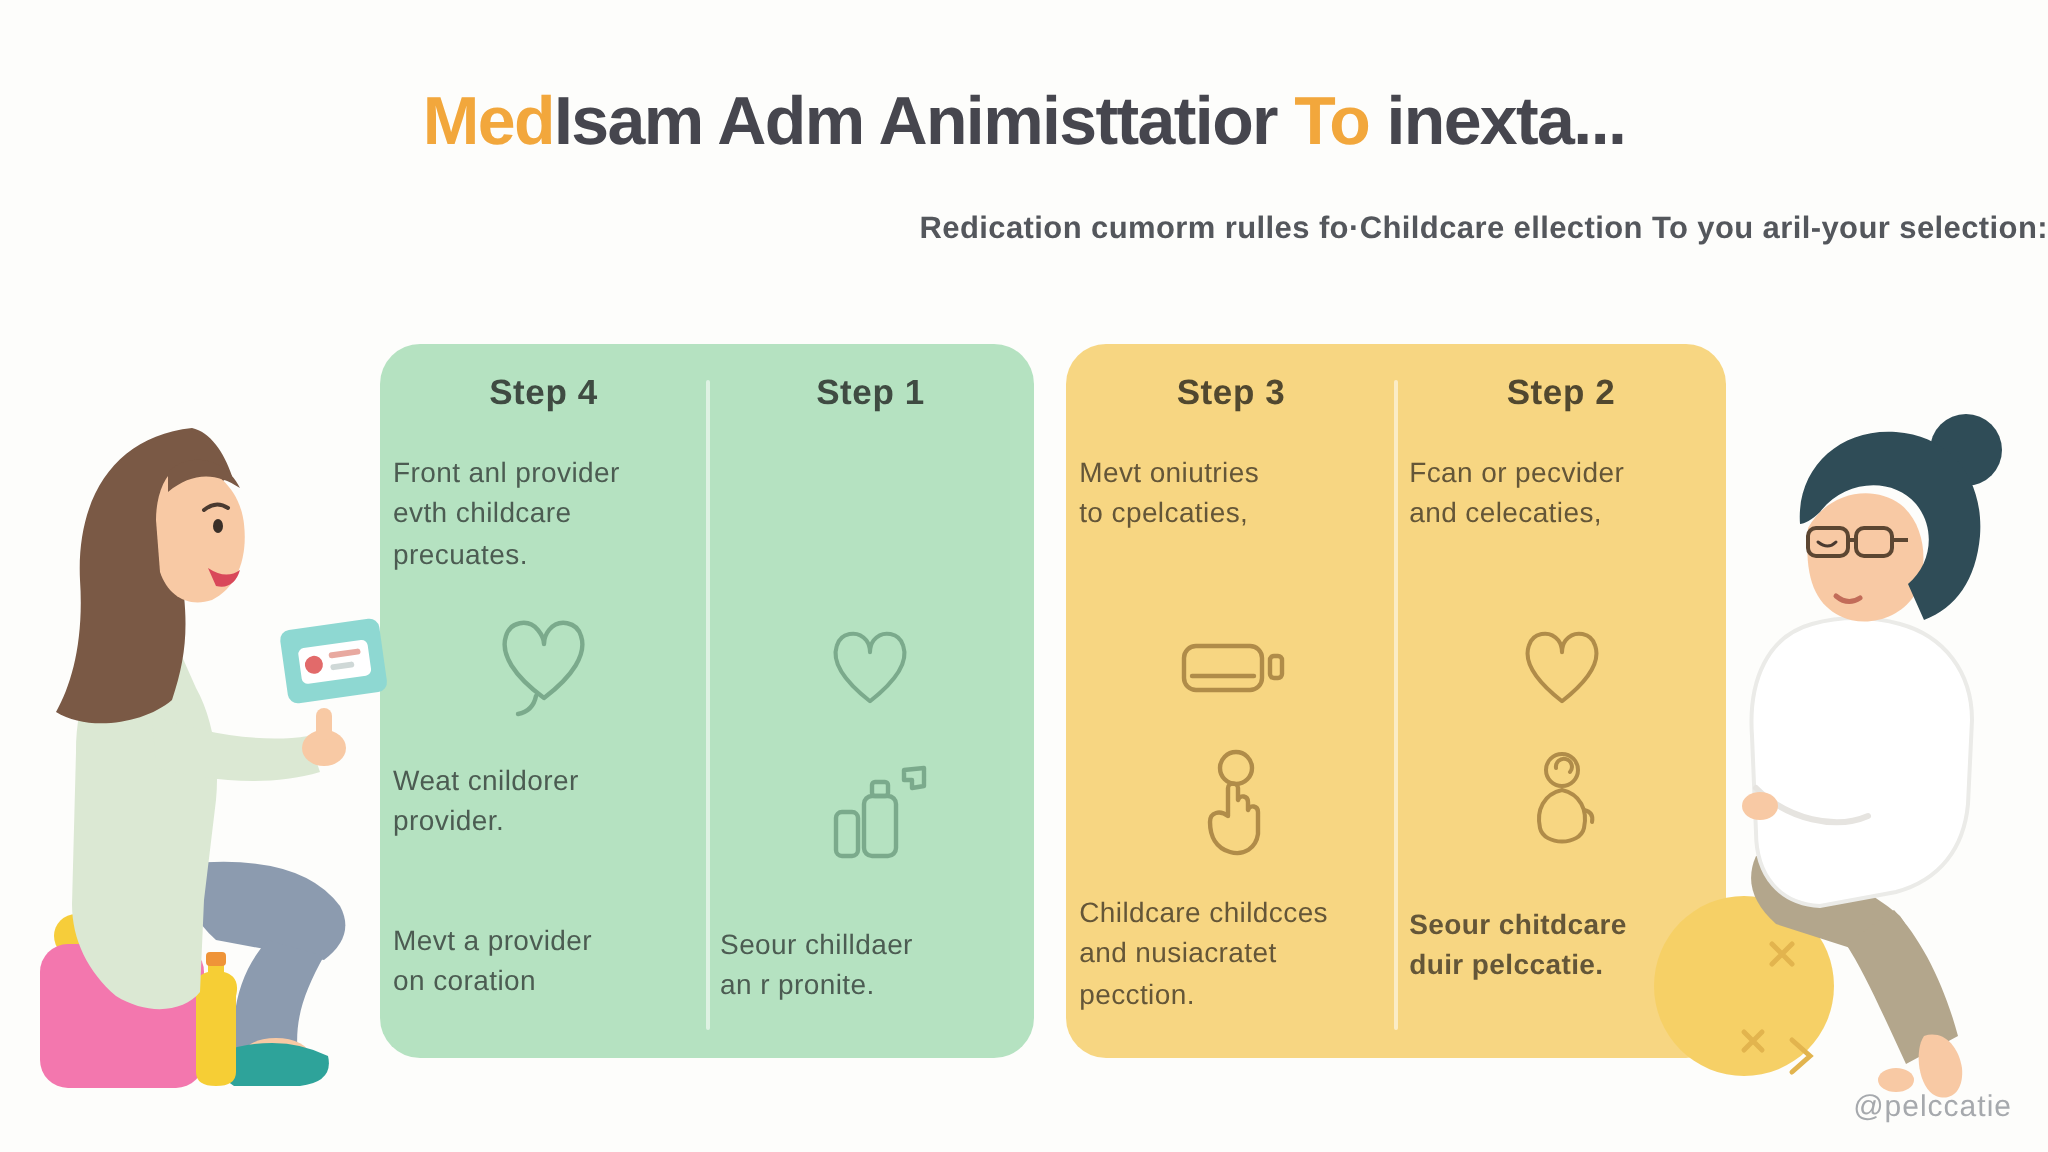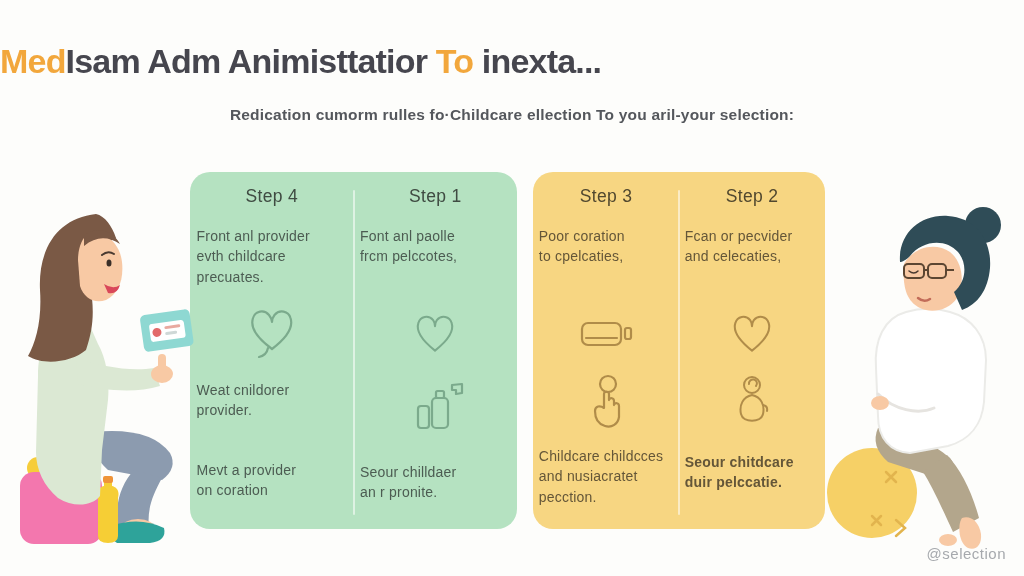--- a/index.html
+++ b/index.html
@@ -2,41 +2,41 @@
 <html><head>
 <meta charset="utf-8">
 <style>
   html,body{margin:0;padding:0;}
   .canvas{
     position:relative; width:1024px; height:576px; overflow:hidden;
     background:#fdfdfb; font-family:"Liberation Sans", sans-serif;
   }
   
   .title{
-    position:absolute; top:42px; left:0; width:1024px; text-align:left;
+    position:absolute; top:42px; left:0; width:1024px; text-align:center;
     font-size:34px; font-weight:bold; letter-spacing:-0.8px; color:#46464e;
   }
   .title .accent{ color:#f2a73c; }
   .subtitle{
-    position:absolute; top:106px; left:0; width:1024px; text-align:center;
+    position:absolute; top:106px; left:0; width:1024px; text-align:right;
     font-size:15.5px; font-weight:bold; letter-spacing:0.2px; color:#54575c;
   }
   
   .panel{ position:absolute; top:172px; height:357px; border-radius:20px; z-index:1; }
   .panel.green{ left:190px; width:327px; background:#b5e2c1; }
-  .panel.yellow{ left:533px; width:292px; background:#f7d682; }
+  .panel.yellow{ left:533px; width:330px; background:#f7d682; }
   .divider{
     position:absolute; left:calc(50% - 1px); top:18px; bottom:14px; width:2px;
     border-radius:1px; background:rgba(255,255,255,0.55);
   }
   .col{ position:absolute; top:0; width:50%; height:100%; }
   .col.left{ left:0; } .col.right{ left:50%; }
   .step-title{
     position:absolute; top:14px; left:0; width:100%; text-align:center;
-    font-size:17.5px; font-weight:normal; letter-spacing:0.3px;
+    font-size:17.5px; font-weight:bold; letter-spacing:0.3px;
   }
   .green .step-title{ color:#3f4b42; }
   .yellow .step-title{ color:#51482f; }
   .stext{
     position:absolute; left:4%; width:92%; text-align:left;
     font-size:14px; line-height:1.45; letter-spacing:0.2px; white-space:pre-line;
   }
   .green .stext{ color:#4c5c52; }
   .yellow .stext{ color:#645638; }
   .txt-top{ top:54px; }
@@ -75,22 +75,20 @@
         </svg>
       </div>
       <div class="stext" style="top:288px;">Mevt a provider
 on coration</div>
       <div class="stext" style="top:208px;">Weat cnildorer
 provider.</div>
     </div>
 
     <div class="col right">
       <div class="step-title">Step 1</div>
-      <div class="stext txt-top">Font anl paolle
-frcm pelccotes,</div>
       <div class="icon" style="top:138px;">
         <svg width="50" height="48" viewBox="0 0 52 52" fill="none" stroke="#7baa8c" stroke-width="2.2" stroke-linecap="round" stroke-linejoin="round">
           <path d="M26 44 C 12 33, 5 23, 8 14 C 10 7, 19 5, 24 11 C 25.5 13, 26 15.5, 26 17.5 C 26 15.5, 26.5 13, 28 11 C 33 5, 42 7, 44 14 C 47 23, 40 33, 26 44 Z"></path>
         </svg>
       </div>
       <div class="icon" style="top:204px;">
         <svg width="60" height="60" viewBox="0 0 60 60" fill="none" stroke="#7baa8c" stroke-width="2.2" stroke-linecap="round" stroke-linejoin="round">
           <rect x="13" y="30" width="11" height="22" rx="3"></rect>
           <rect x="27" y="22" width="16" height="30" rx="4"></rect>
           <rect x="31" y="15" width="8" height="7" rx="1.5"></rect>
@@ -100,21 +98,21 @@
       <div class="stext" style="top:290px;">Seour chilldaer
 an r pronite.</div>
     </div>
   </div>
 
   <div class="panel yellow">
     <div class="divider"></div>
 
     <div class="col left">
       <div class="step-title">Step 3</div>
-      <div class="stext txt-top">Poor coration
+      <div class="stext txt-top">Mevt oniutries
 to cpelcaties,</div>
       <div class="icon" style="top:142px;">
         <svg width="58" height="42" viewBox="0 0 58 42" fill="none" stroke="#b08c49" stroke-width="2.2" stroke-linecap="round" stroke-linejoin="round">
           <rect x="5" y="9" width="39" height="22" rx="6"></rect>
           <path d="M9 24 h31"></path>
           <rect x="48" y="14" width="6" height="11" rx="2"></rect>
         </svg>
       </div>
       <div class="icon" style="top:198px;">
         <svg width="52" height="66" viewBox="0 0 52 66" fill="none" stroke="#b08c49" stroke-width="2.2" stroke-linecap="round" stroke-linejoin="round">
@@ -211,15 +209,15 @@
     <path d="M80 62 C 78 34, 100 14, 128 16 C 156 18, 172 40, 170 68 C 168 90, 158 104, 142 110 L 134 92 C 146 82, 148 64, 138 52 C 126 38, 102 40, 90 56 C 86 60, 82 62, 80 62 Z" fill="#2f4c57"></path>
     <g stroke="#5c4632" stroke-width="2" fill="none" stroke-linejoin="round">
       <rect x="84" y="64" width="20" height="14" rx="4"></rect>
       <rect x="108" y="64" width="18" height="14" rx="4"></rect>
       <path d="M104 70 h4 M126 70 h8"></path>
     </g>
     <path d="M89 71 q5 4 9 0" stroke="#4a3a30" stroke-width="1.5" fill="none" stroke-linecap="round"></path>
     <path d="M98 98 q6 5 12 1" stroke="#c26c59" stroke-width="2.5" fill="none" stroke-linecap="round"></path>
   </svg>
 
-  <div class="watermark">@selection</div>
+  <div class="watermark">@pelccatie</div>
 
 </div>
 
 </body></html>

